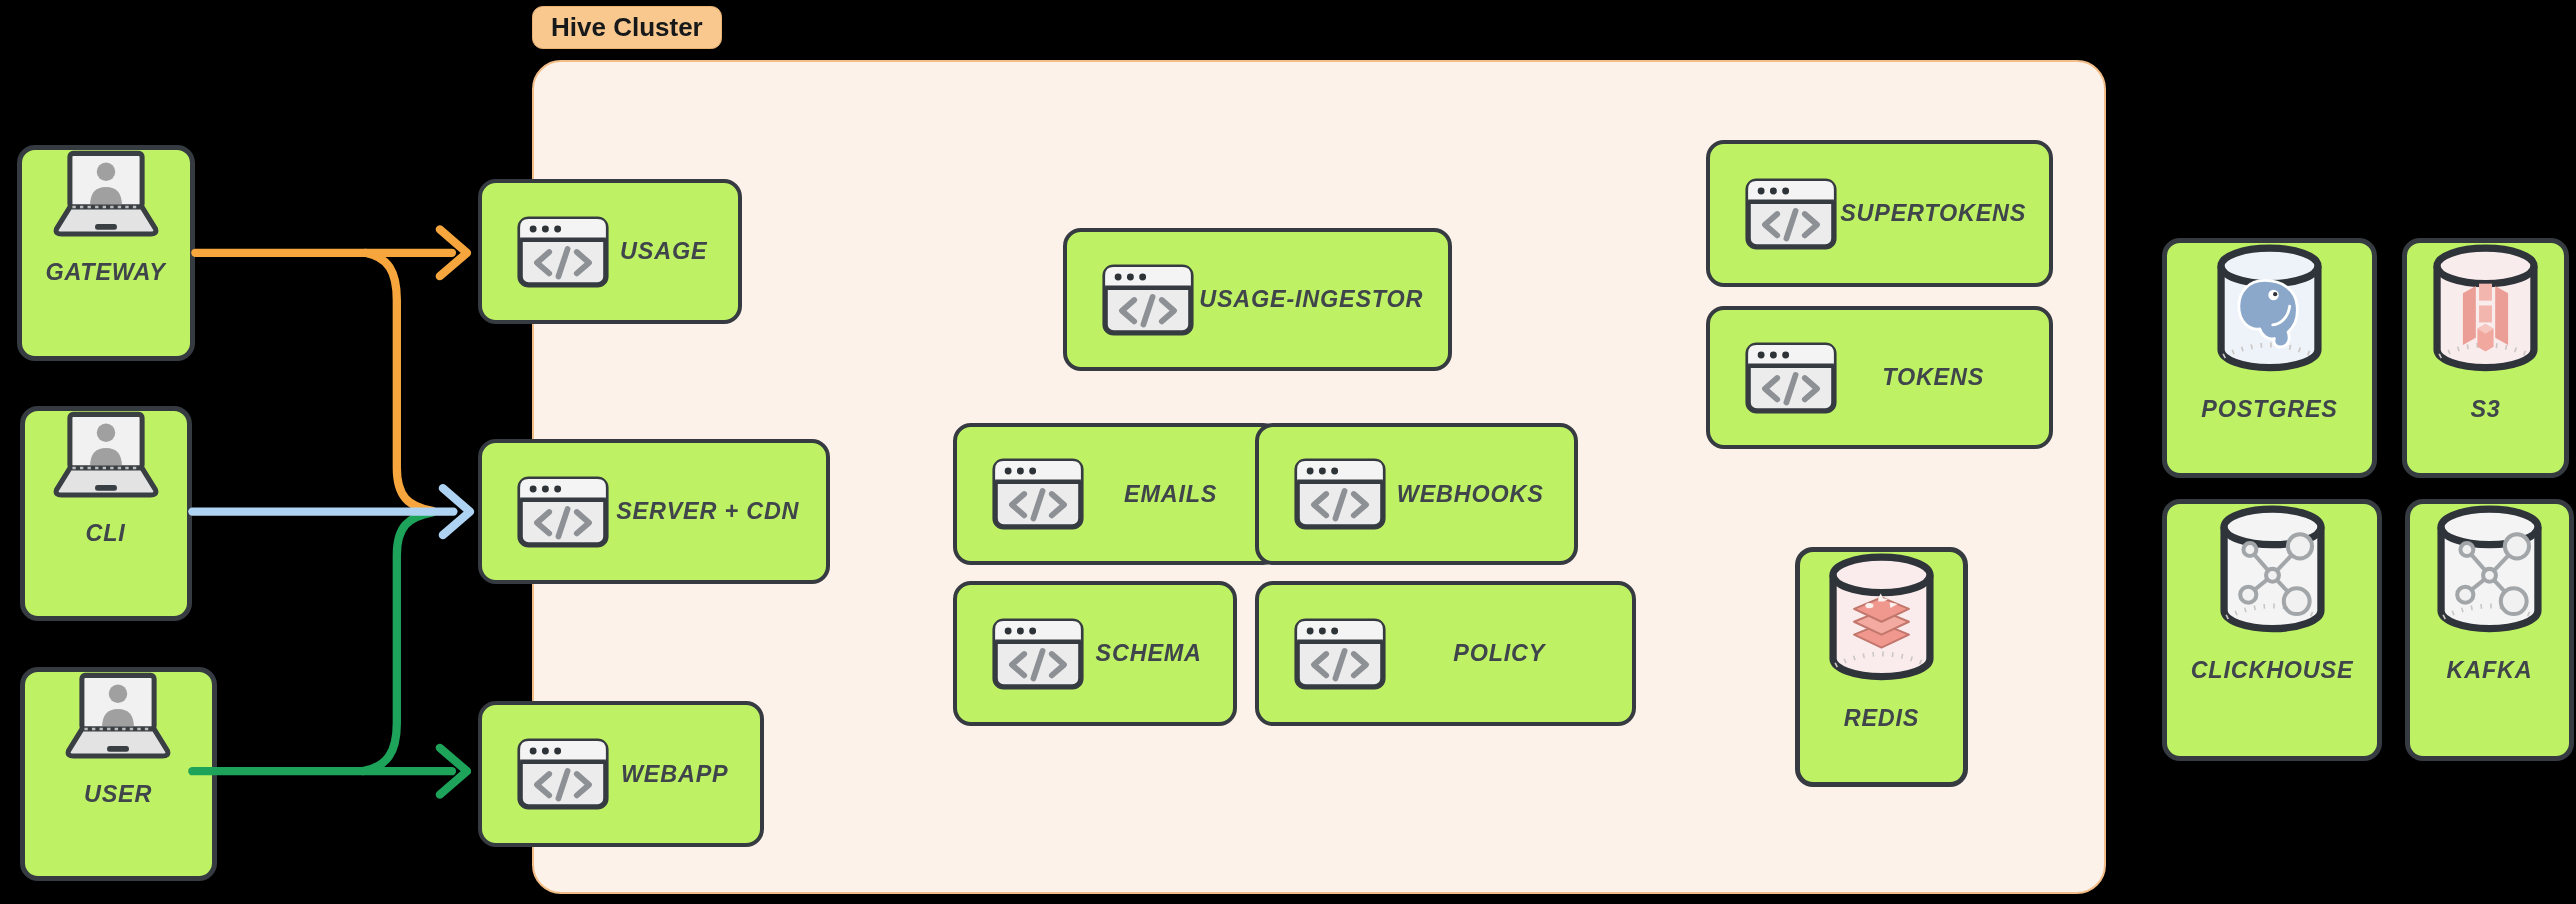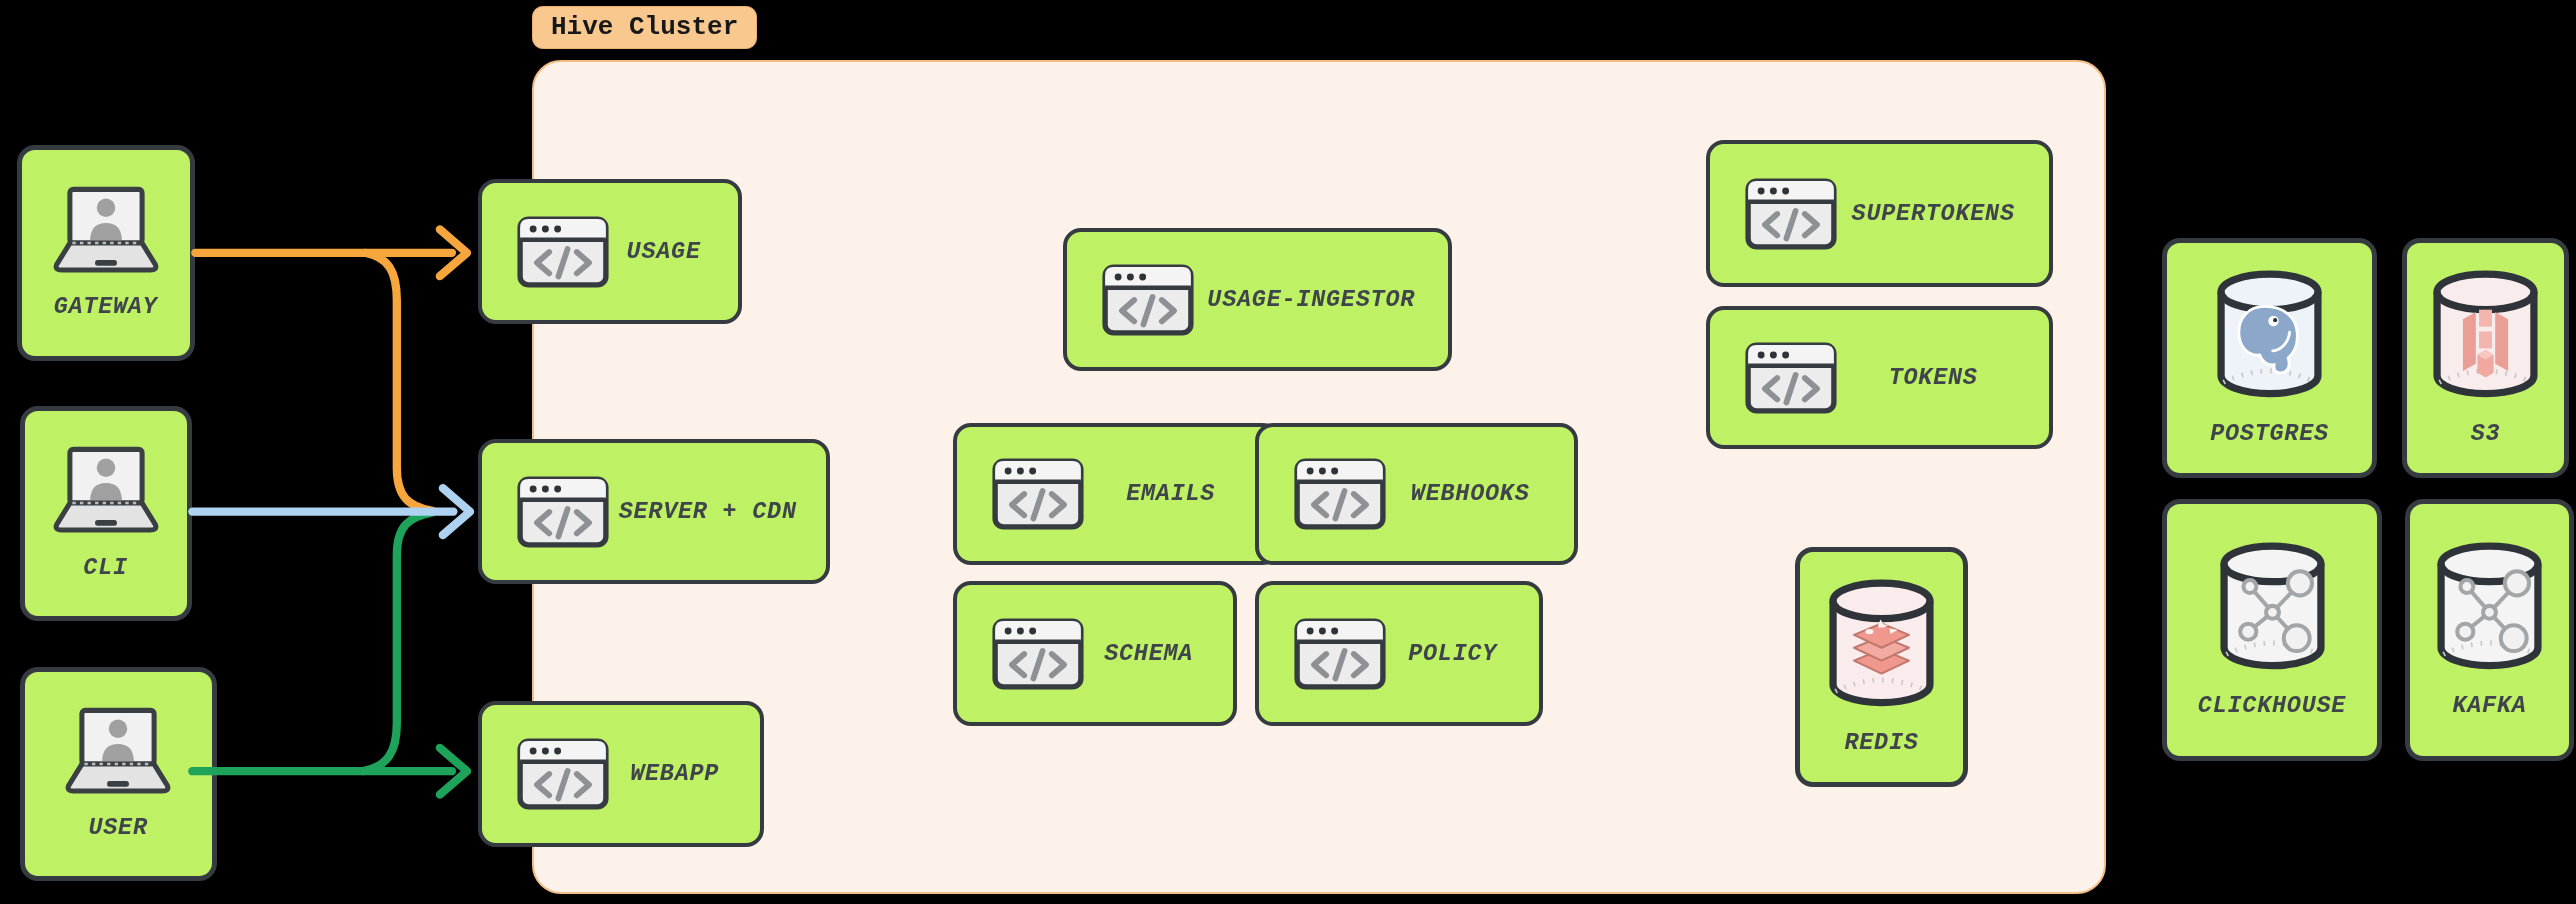--- a/index.html
+++ b/index.html
@@ -1,25 +1,25 @@
 <!DOCTYPE html>
 <html style="font-size:12px"><head>
 <meta charset="utf-8">
 <style>
   html,body{margin:0;padding:0;background:#000;}
   body{width:2576px;height:904px;position:relative;overflow:hidden;
        font-family:"Liberation Sans",sans-serif;}
-  .stage{position:absolute;inset:0;font-family:Liberation Mono, monospace;}
+  .stage{position:absolute;inset:0;}
   #edges{position:absolute;left:0;top:0;z-index:3;pointer-events:none;}
   .cluster{position:absolute;z-index:1;background:#fdf2e9;border:2.3px solid #f3bd88;border-radius:29px;box-sizing:border-box;}
   .cluster-label{position:absolute;z-index:4;background:#f8c88f;border:1.5px solid #eab272;color:#16181a;
        font-weight:700;font-size:26px;line-height:41px;height:41px;padding:0 18px;border-radius:10.6px;white-space:nowrap;}
   .node{position:absolute;z-index:2;background:#bef264;border:4.5px solid #363b41;border-radius:18px;
        box-sizing:border-box;display:flex;align-items:center;}
-  .node.col{flex-direction:column;justify-content:center;gap:19.6px;border-width:5.3px;}
+  .node.col{flex-direction:column;gap:19.6px;border-width:5.3px;}
   .node.svc{flex-direction:row;padding:0 19.6px 0 35px;}
   .node.svc .lbl{flex:1;text-align:center;}
   .lbl{font-style:italic;font-weight:600;font-size:23.4px;color:#3f454b;letter-spacing:0.8px;white-space:nowrap;}
   .icon{display:flex;align-items:center;justify-content:center;}
 </style>
 </head>
 <body>
 
 <div class="stage">
   <div class="cluster" style="left:532px;top:60px;width:1574px;height:834px;"></div>
@@ -203,21 +203,21 @@
             <circle cx="53" cy="17" r="4.5" fill="#2e3338"></circle>
  <g stroke="#8d9094" stroke-width="7.5" fill="none" stroke-linecap="round" stroke-linejoin="round">
    <path d="M42 47 L26 61 L42 75"></path>
               <path d="M78 47 L94 61 L78 75"></path>
               <line x1="66" y1="43" x2="54" y2="79"></line>
  </g>
           </svg>
         </span>
         <span class="lbl">SCHEMA</span>
       </div>
-      <div class="node svc" style="left: 1255px; top: 581px; width: 288px; height: 145px;">
+      <div class="node svc" style="left: 1255px; top: 581px; width: 381px; height: 145px;">
         <span class="icon">
           <svg width="92" height="72" viewBox="0 0 120 94">
  <rect x="4" y="4" width="112" height="86" rx="11" fill="#ececec" stroke="#363b41" stroke-width="7"></rect>
  <path d="M15 4 H105 Q116 4 116 15 V30 H4 V15 Q4 4 15 4 Z" fill="#f4f4f4"></path>
  <line x1="4" y1="31" x2="116" y2="31" stroke="#363b41" stroke-width="6"></line>
  <circle cx="21" cy="17" r="4.5" fill="#2e3338"></circle>
             <circle cx="37" cy="17" r="4.5" fill="#2e3338"></circle>
             <circle cx="53" cy="17" r="4.5" fill="#2e3338"></circle>
  <g stroke="#8d9094" stroke-width="7.5" fill="none" stroke-linecap="round" stroke-linejoin="round">
    <path d="M42 47 L26 61 L42 75"></path>

